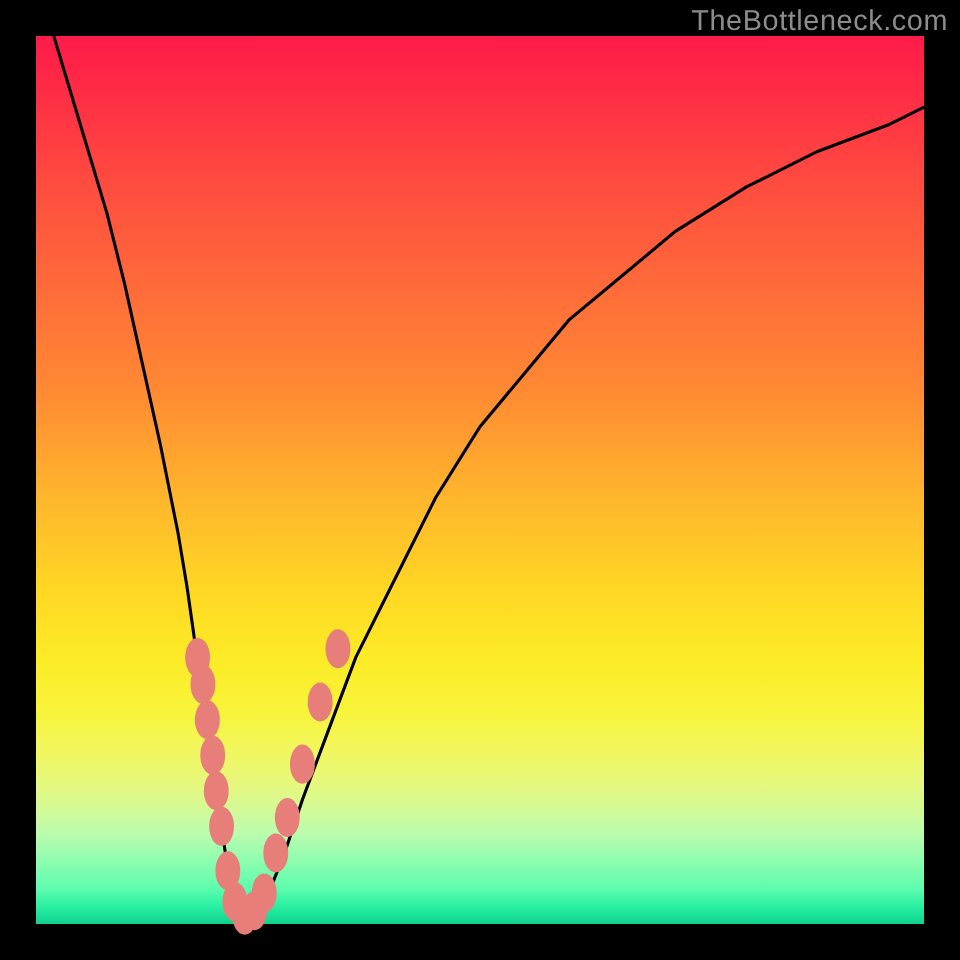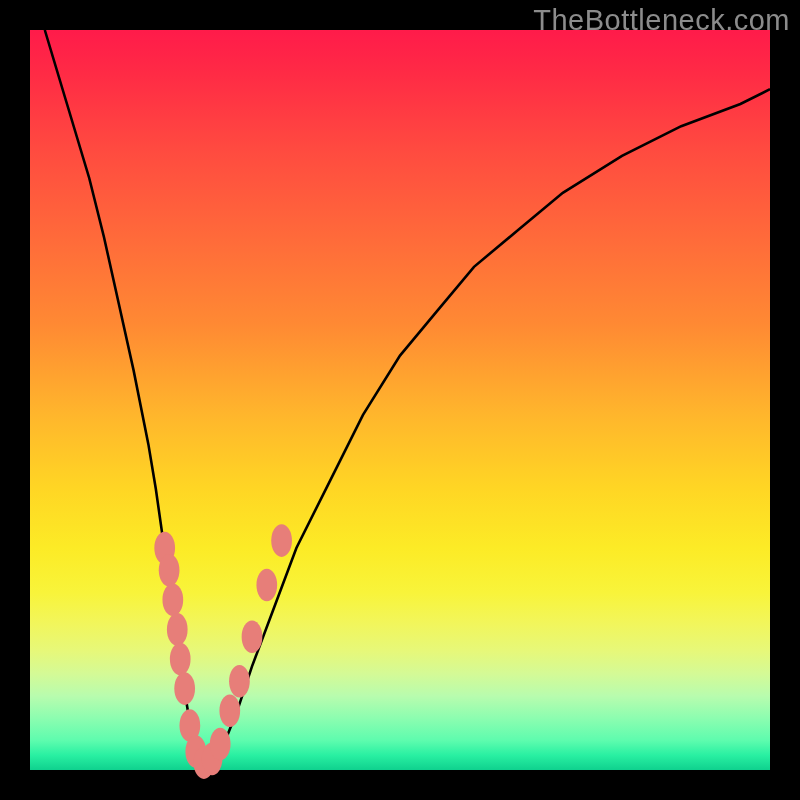--- a/index.html
+++ b/index.html
@@ -43,21 +43,21 @@
       #5efcae 96%,
       #29f0a2 98%,
       #0fd18e 100%
     );
   }
   .watermark {
     position: absolute;
     top: 4px;
     right: 10px;
     font-family: Arial, Helvetica, sans-serif;
-    font-size: 29px;
+    font-size: 24px;
     font-weight: 500;
     color: #8c8c8c;
     letter-spacing: 0.5px;
   }
   svg.curve {
     position: absolute;
     left: 0;
     top: 0;
     width: 740px;
     height: 740px;

